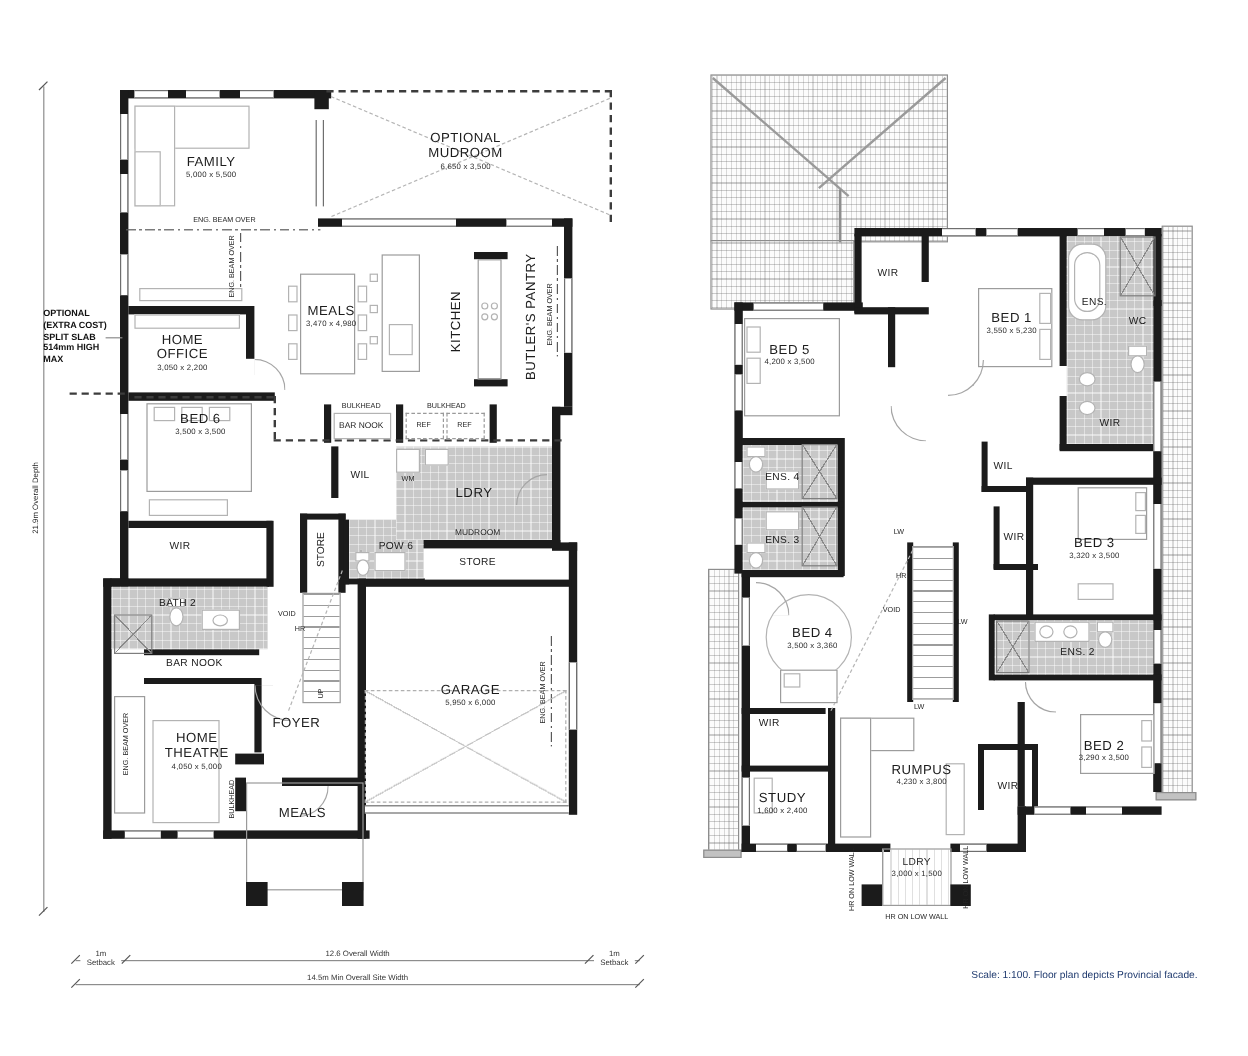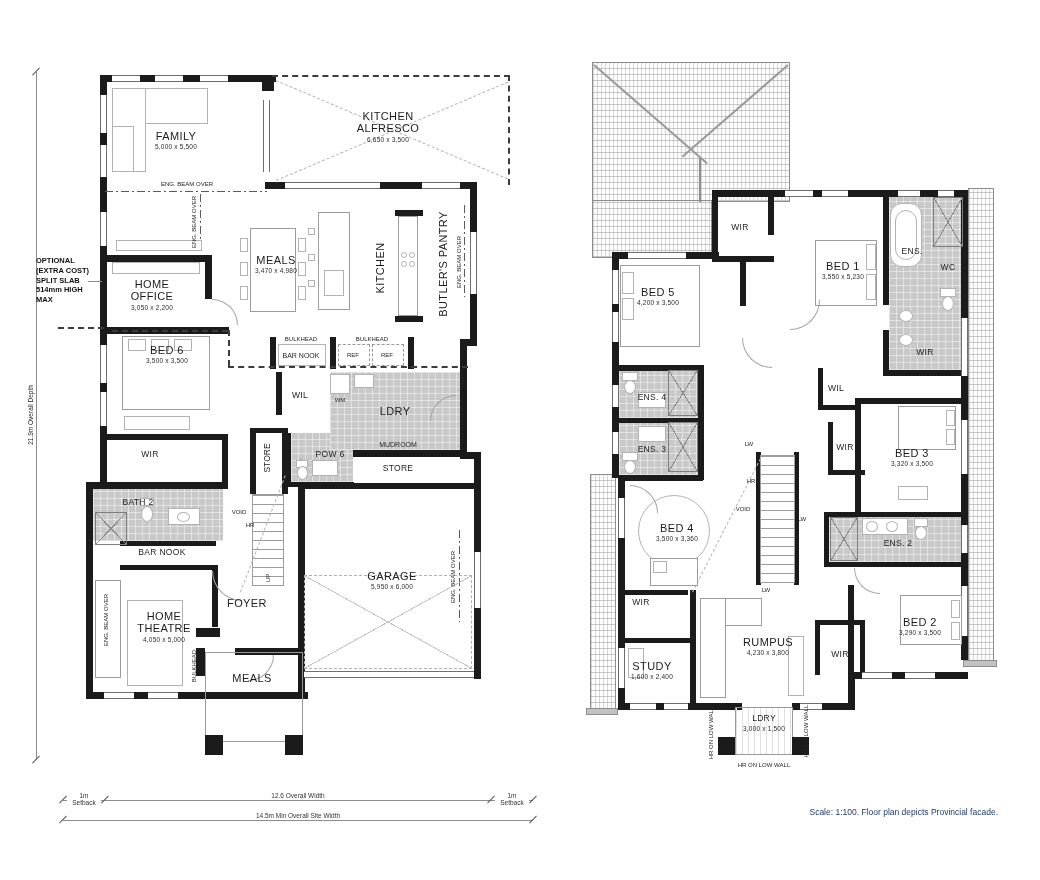--- a/index.html
+++ b/index.html
@@ -178,41 +178,41 @@
   <div class="arc" style="left:212px;top:571px;width:30px;height:30px"></div>
   <div class="arc" style="left:248px;top:655px;width:26px;height:26px;transform:scaleX(-1)"></div>
   <div class="arc" style="left:212px;top:299px;width:26px;height:26px;transform:rotate(180deg)"></div>
   <div class="arc" style="left:430px;top:395px;width:26px;height:26px;transform:rotate(90deg)"></div>
 
   <div class="rlabel" style="left:176px;top:140px">
       <span class="rname">FAMILY</span>
       <span class="rdim">5,000 x 5,500</span>
     </div>
   <div class="rlabel wrap" style="left:388px;top:126px;width:92px">
-      <span class="rname">KITCHEN ALFRESCO</span>
+      <span class="rname">OPTIONAL MUDROOM</span>
       <span class="rdim">6,650 x 3,500</span>
     </div>
   <div class="rlabel" style="left:276px;top:264px">
       <span class="rname">MEALS</span>
       <span class="rdim">3,470 x 4,980</span>
     </div>
   <div class="vlabel big" style="left:380px;top:268px"><span>KITCHEN</span></div>
   <div class="vlabel big" style="left:443px;top:264px"><span>BUTLER'S PANTRY</span></div>
   <div class="rlabel wrap" style="left:152px;top:294px;width:60px">
       <span class="rname">HOME OFFICE</span>
       <span class="rdim">3,050 x 2,200</span>
     </div>
   <div class="rlabel" style="left:167px;top:354px">
       <span class="rname">BED 6</span>
       <span class="rdim">3,500 x 3,500</span>
     </div>
   <div class="rlabel sm" style="left:150px;top:455px">
       <span class="rname">WIR</span>
     </div>
-  <div class="rlabel sm" style="left:138px;top:503px">
+  <div class="rlabel sm" style="left:148px;top:503px">
       <span class="rname">BATH 2</span>
     </div>
   <div class="rlabel sm" style="left:162px;top:553px">
       <span class="rname">BAR NOOK</span>
     </div>
   <div class="rlabel wrap" style="left:164px;top:626px;width:76px">
       <span class="rname">HOME THEATRE</span>
       <span class="rdim">4,050 x 5,000</span>
     </div>
   <div class="rlabel" style="left:247px;top:603px">

